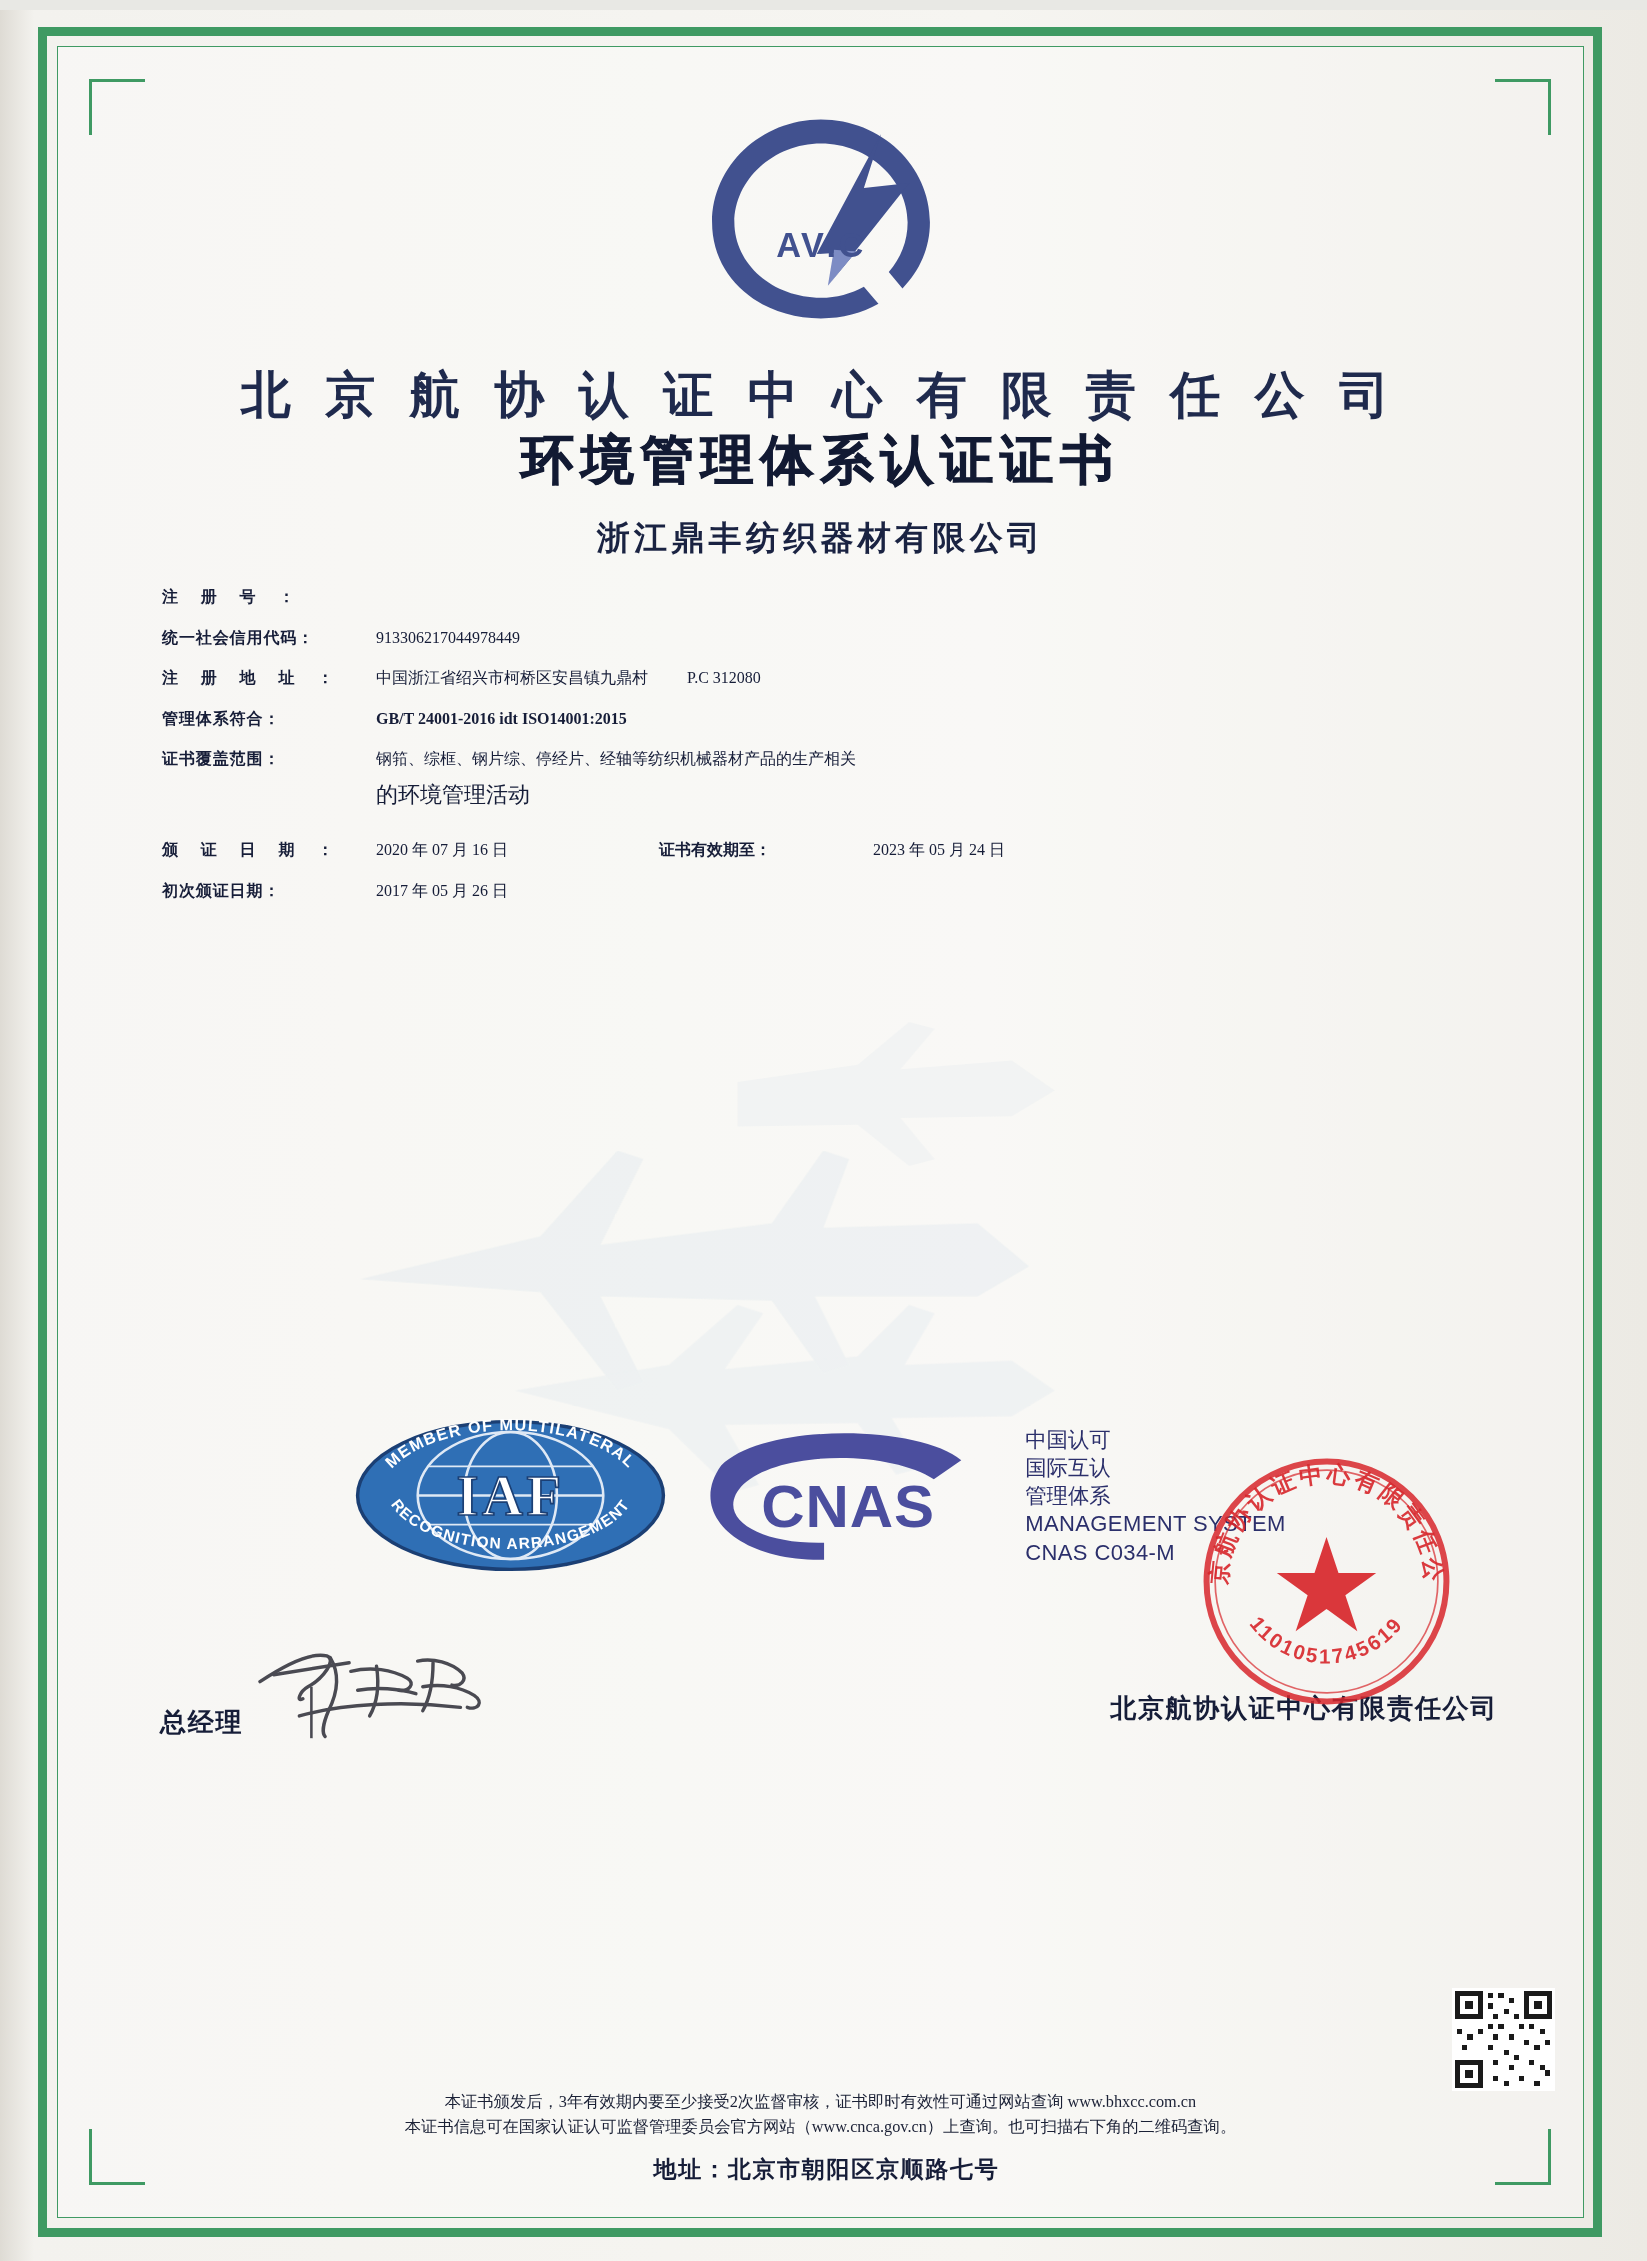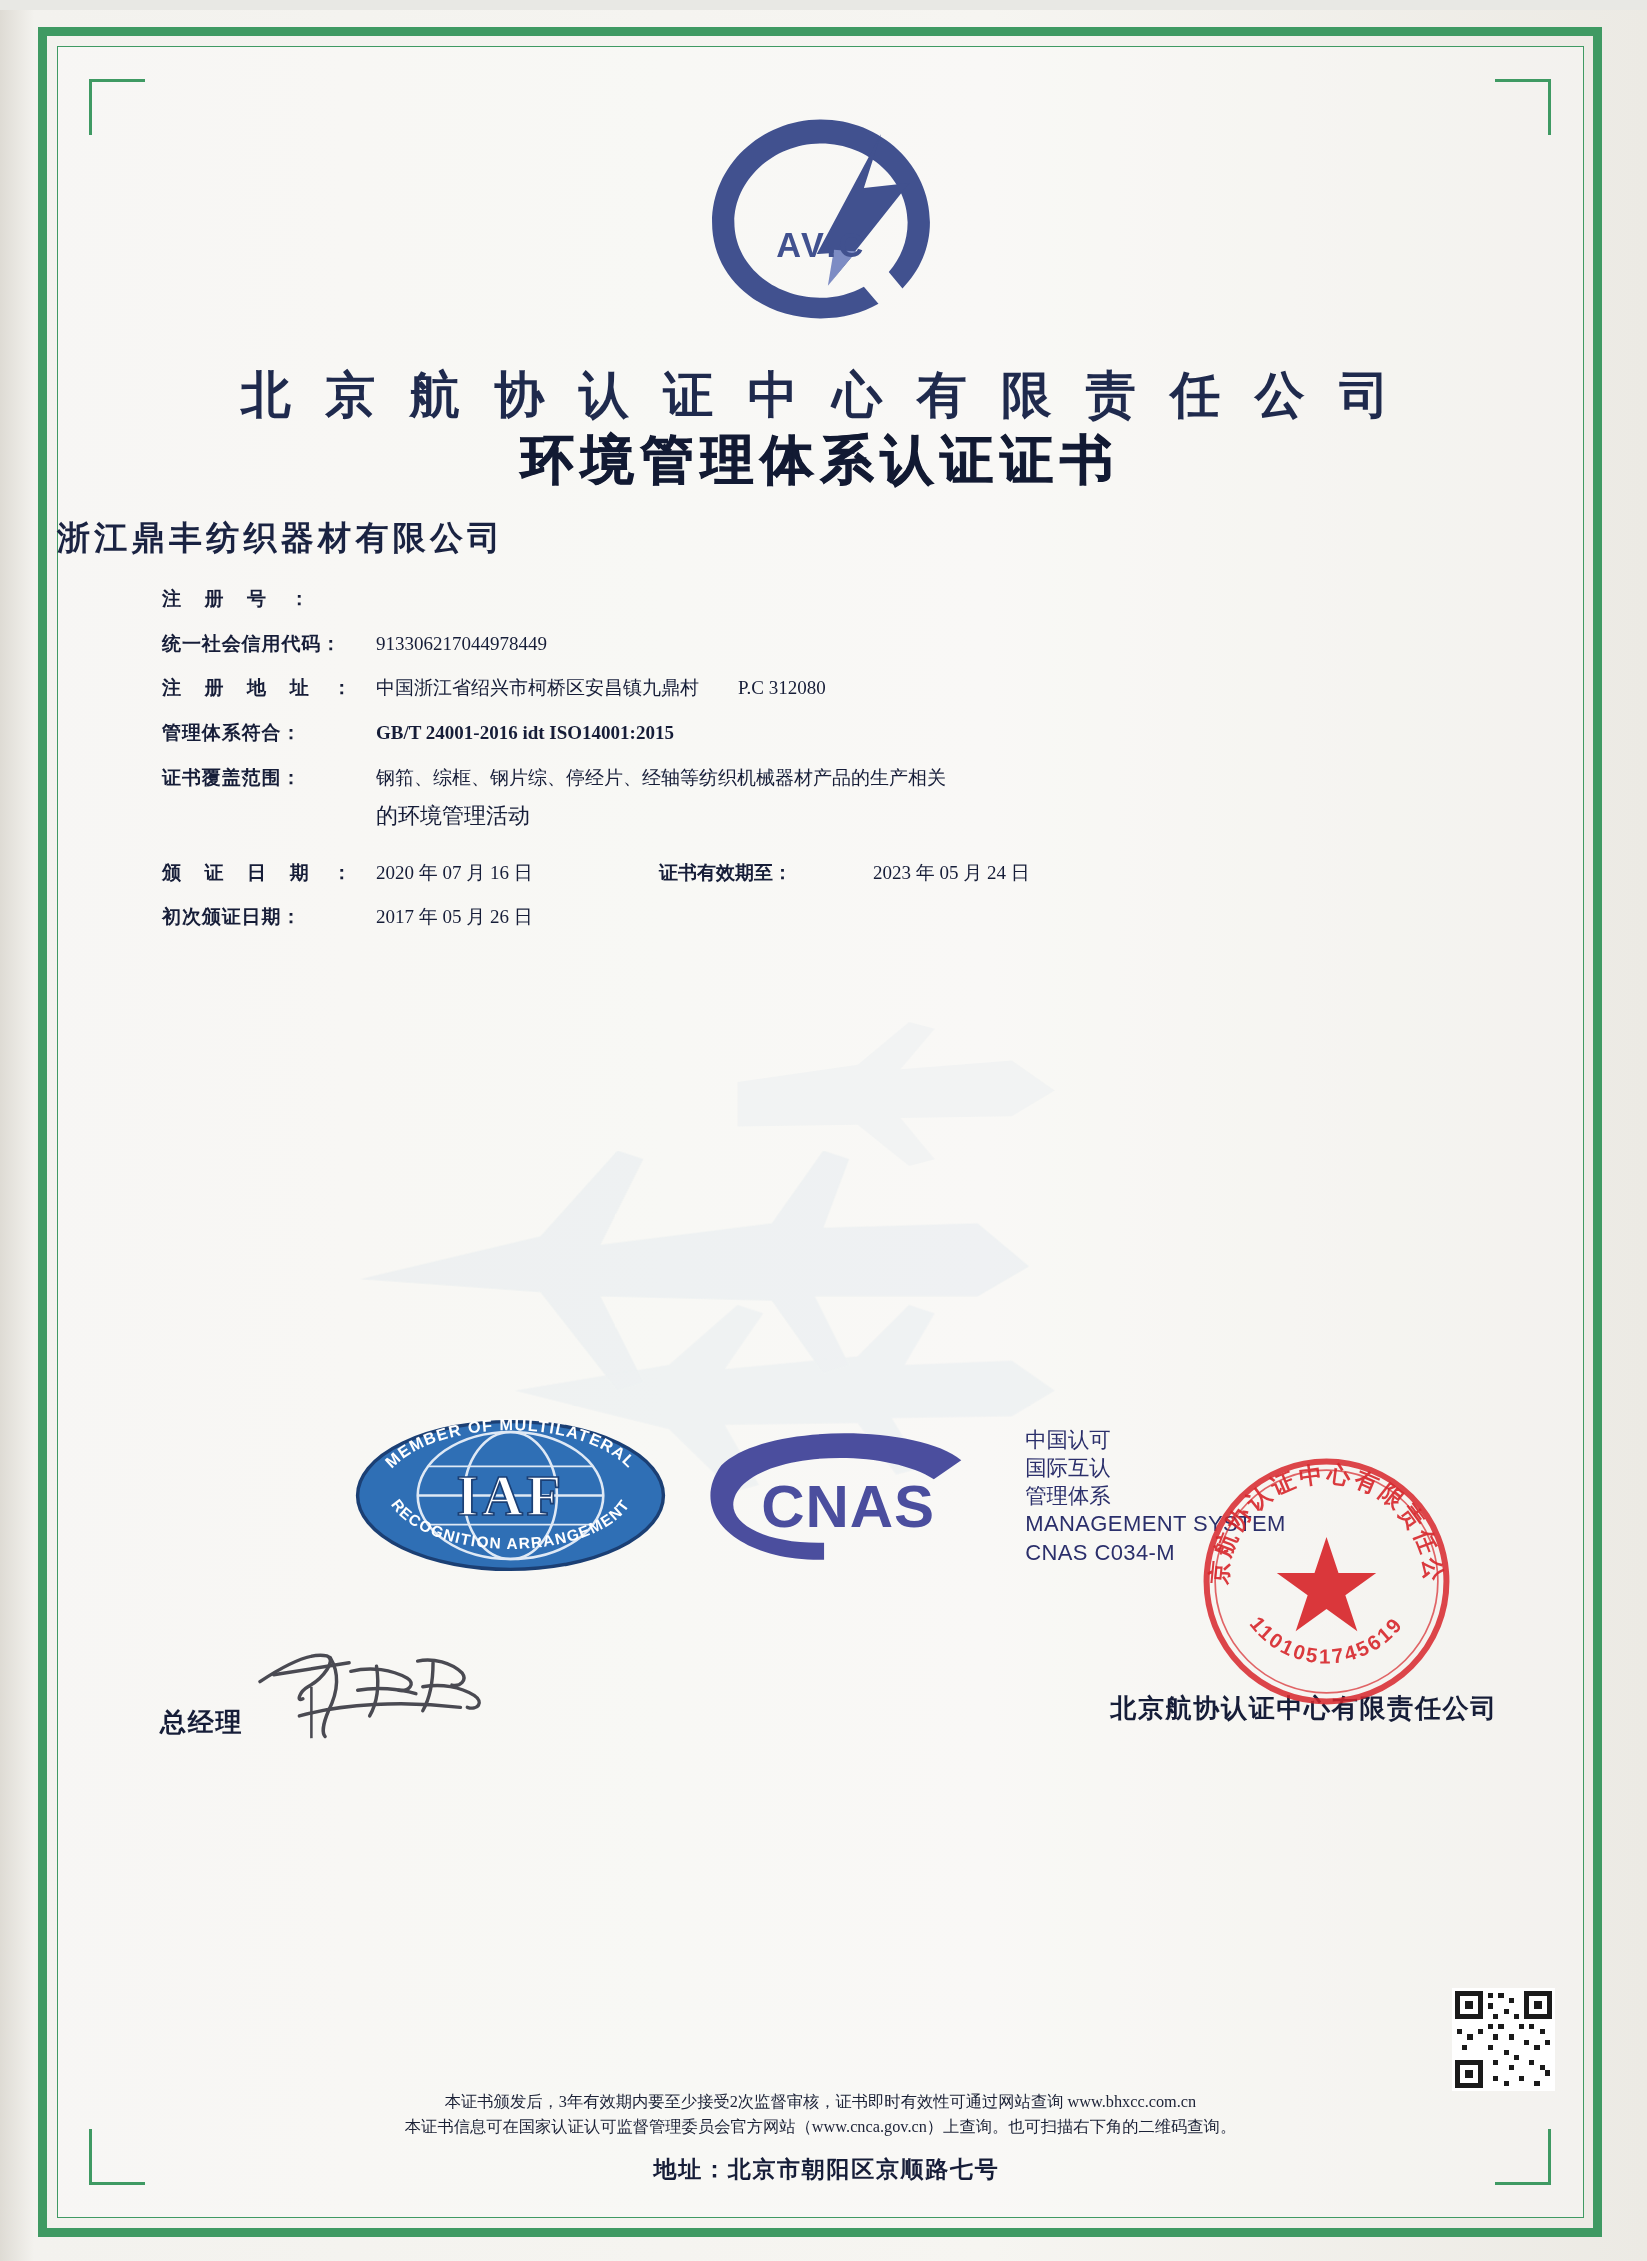--- a/index.html
+++ b/index.html
@@ -80,37 +80,38 @@
     text-align:center;
     font-family:"Liberation Serif", serif;
     font-size:53px;
     letter-spacing:6.9px;
     color:#121a33;
     font-weight:700;
     -webkit-text-stroke:0.9px #121a33;
   }
   .company{
     position:absolute;left:0;right:0;top:470px;
+    text-align:center;
     font-family:"Liberation Serif", serif;
     font-size:33px;
     letter-spacing:4.3px;
     color:#1a2342;
     font-weight:700;
   }
 
   .fields{
     position:absolute;left:105px;right:60px;top:540px;
     font-family:"Liberation Serif", serif;
     color:#161d38;
   }
   .row{
     display:flex;
     align-items:center;
     margin-bottom:19px;
-    font-size:19px;
+    font-size:16px;
     line-height:1.35;
   }
   .label{
     width:214px;
     flex:0 0 214px;
     font-weight:700;
     letter-spacing:0.9px;
   }
   .label.spaced{letter-spacing:9.4px;}
   .value{flex:1;}

